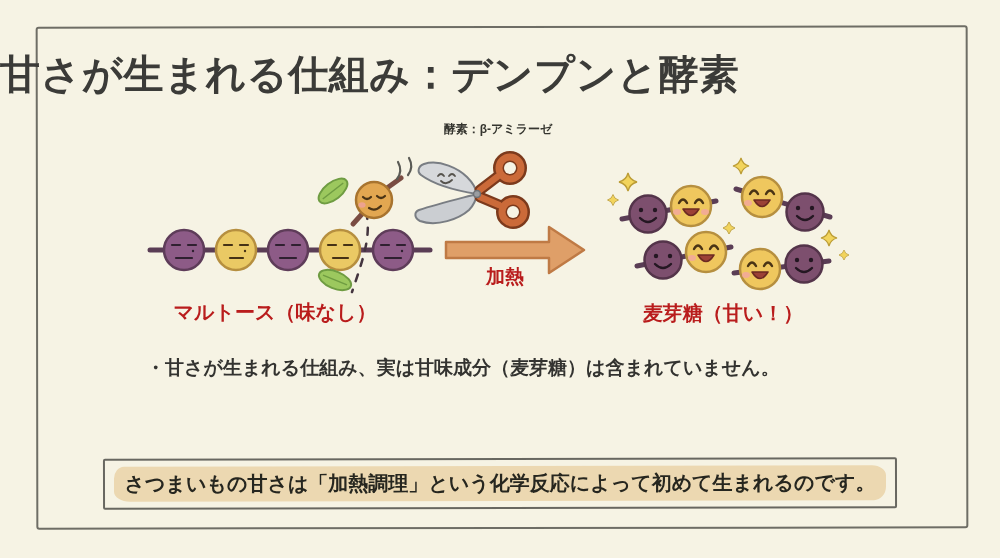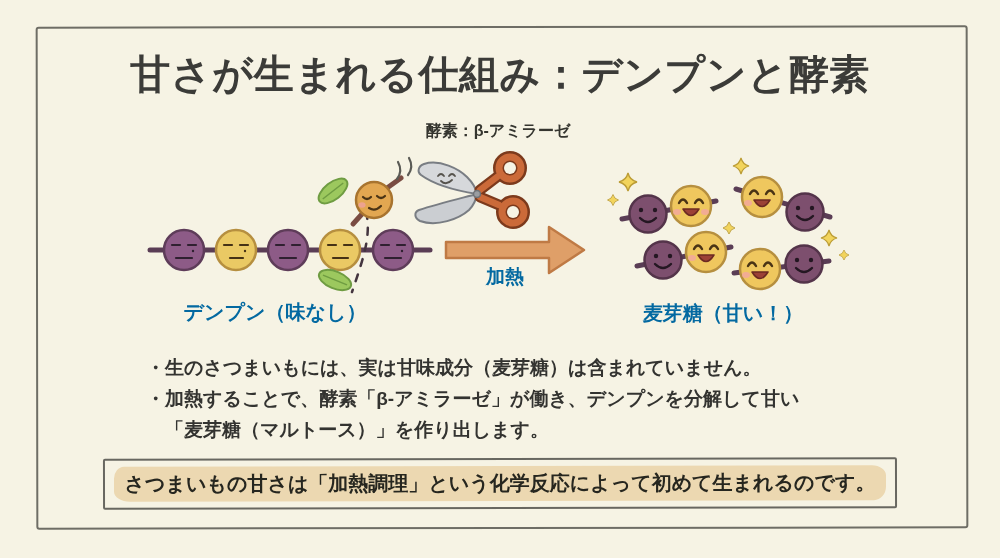--- a/index.html
+++ b/index.html
@@ -15,40 +15,40 @@
   .frame {
     position: absolute;
     left: 36px; top: 26px; width: 932px; height: 503px;
     border: 2px solid #6e6d65;
     border-radius: 3px;
     transform: rotate(-0.08deg);
   }
   .title {
     position: absolute;
     left: 0; top: 47px; width: 1000px;
-    text-align: center;
+    text-align: left;
     font-size: 40px;
     font-weight: bold;
     letter-spacing: 0.5px;
     color: #3b3b38;
   }
   .enzyme-label {
     position: absolute;
     left: 298px; top: 121px; width: 400px;
     text-align: center;
-    font-size: 16px;
+    font-size: 12px;
     font-weight: bold;
     color: #35352f;
   }
   .illustration { position: absolute; left: 0; top: 0; width: 1000px; height: 558px; }
   .diagram-label {
     position: absolute;
     font-size: 20px;
     font-weight: bold;
-    color: #0369a1;
+    color: #b91c1c;
     text-align: center;
   }
   .label-starch  { left: 155px; top: 299px; width: 240px; }
   .label-heating { left: 420px; top: 266px; width: 170px; font-size: 19px; line-height: 22px; }
   .label-maltose { left: 603px; top: 300px; width: 240px; }
   .bullets {
     position: absolute;
     left: 146px; top: 352px; width: 740px;
     font-size: 19px;
     font-weight: bold;
@@ -251,32 +251,30 @@
     <g fill="#f2d45c" stroke="#bb9c35" stroke-width="1.5">
       <use href="#sparkle" transform="translate(628,182) scale(0.9)"></use>
       <use href="#sparkle" transform="translate(613,200) scale(0.55)"></use>
       <use href="#sparkle" transform="translate(741,166) scale(0.8)"></use>
       <use href="#sparkle" transform="translate(729,228) scale(0.6)"></use>
       <use href="#sparkle" transform="translate(829,238) scale(0.8)"></use>
       <use href="#sparkle" transform="translate(844,255) scale(0.5)"></use>
     </g>
   </svg>
 
-  <div class="diagram-label label-starch">デンプン（味なし）</div>
+  <div class="diagram-label label-starch">マルトース（味なし）</div>
 
   <div class="diagram-label label-heating">
     <div>加熱</div>
   </div>
 
   <div class="diagram-label label-maltose">麦芽糖（甘い！）</div>
 
   <div class="bullets">
-    <div class="bullet-item">・生のさつまいもには、実は甘味成分（麦芽糖）は含まれていません。</div>
-    <div class="bullet-item">・加熱することで、酵素「β-アミラーゼ」が働き、デンプンを分解して甘い
-「麦芽糖（マルトース）」を作り出します。</div>
+    <div class="bullet-item">・甘さが生まれる仕組み、実は甘味成分（麦芽糖）は含まれていません。</div>
   </div>
 
   <div class="conclusion-box">
     <div class="conclusion-highlight">
       <span class="conclusion-text">さつまいもの甘さは「加熱調理」という化学反応によって初めて生まれるのです。</span>
     </div>
   </div>
 
 </div>
 

